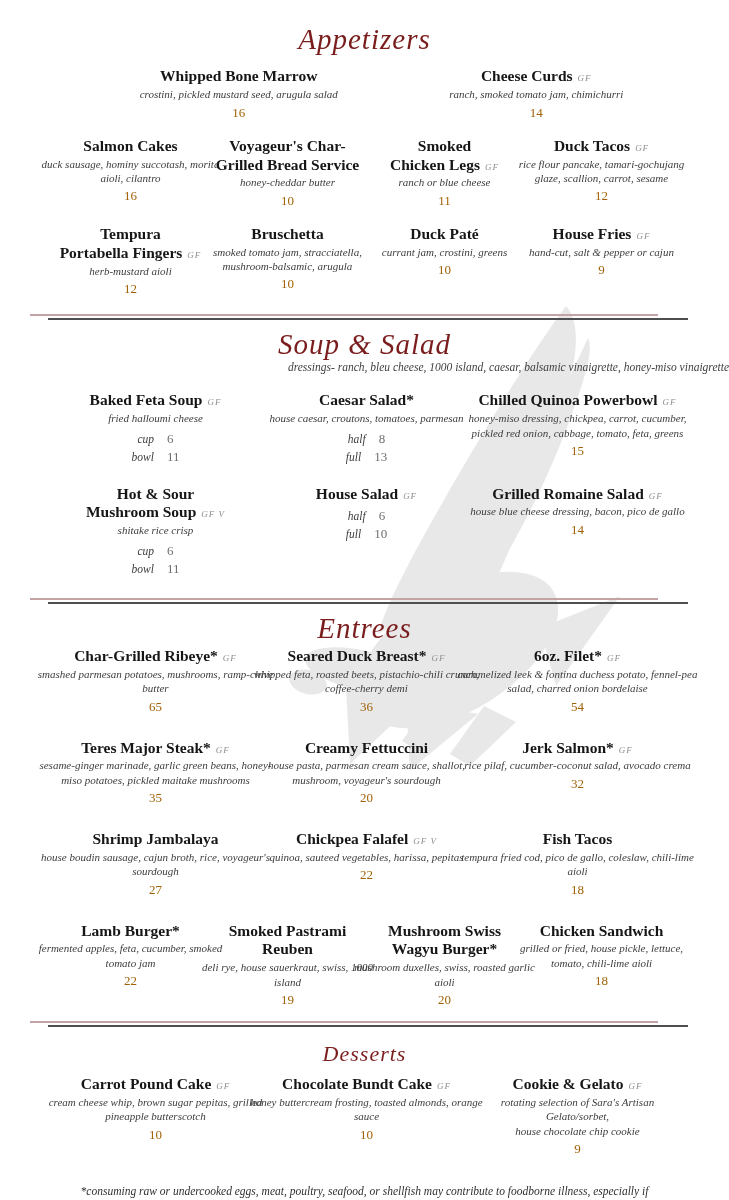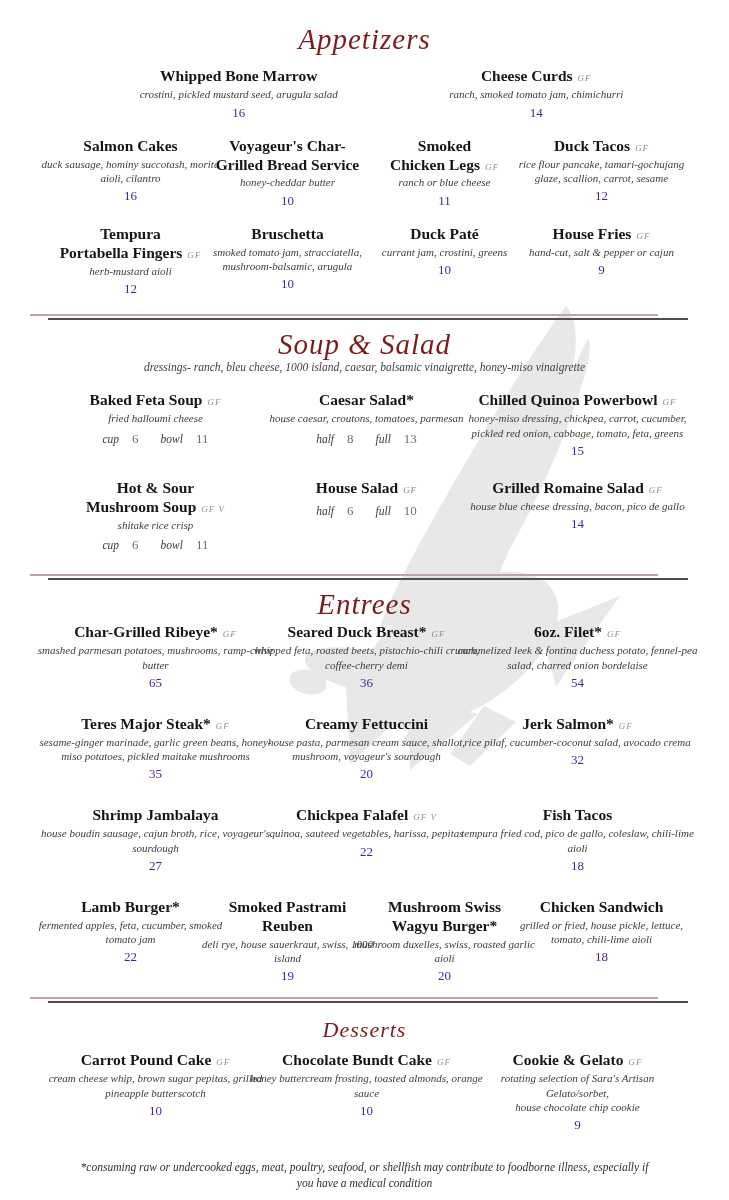--- a/index.html
+++ b/index.html
@@ -31,21 +31,21 @@
   }
   .sec-appetizers .section-title { margin-top: 0; }
   .sec-desserts .section-title { font-size: 22px; margin-top: 14px; margin-bottom: 10px; }
   .sec-entrees .section-title { margin-bottom: 4px; }
   .sec-soup-salad .section-title { margin-bottom: 2px; text-align: center; }
 
   .section-note {
     font-style: italic;
     font-size: 11.5px;
     color: #3e3e3e;
-    text-align: center;
+    text-align: right;
     margin: 0 0 18px;
   }
 
   .row { display: grid; text-align: center; margin-bottom: 16px; }
   .cols-2 { grid-template-columns: 1fr 1fr; margin-left: 90px; margin-right: 44px; }
   .cols-3 { grid-template-columns: repeat(3, 1fr); margin-left: 50px; margin-right: 46px; margin-bottom: 20px; }
   .cols-4 { grid-template-columns: repeat(4, 1fr); margin-left: 52px; margin-right: 49px; }
   .sec-entrees .row { margin-bottom: 24px; }
   .sec-entrees .row:last-child { margin-bottom: 12px; }
 
@@ -67,22 +67,22 @@
   }
   .item-desc {
     font-style: italic;
     font-size: 11px;
     color: #3c3c3c;
     line-height: 1.3;
     white-space: pre-line;
     margin: 1px -20px 0;
   }
   .cols-2 .item-desc { margin-left: 0; margin-right: 0; text-align: center; }
-  .item-price { font-size: 13px; color: #4c1d95; margin-top: 3px; }
-  .price-options { margin-top: 3px; display: flex; justify-content: center; }
+  .item-price { font-size: 13px; color: #a16207; margin-top: 3px; }
+  .price-options { margin-top: 3px; display: flex; justify-content: center; flex-direction: column; }
   .opt { margin: 0 11px; }
   .opt-label { font-style: italic; font-size: 11.5px; color: #3c3c3c; margin-right: 13px; }
   .opt-value { font-size: 13px; color: #6f6f6f; }
 
   .divider { position: relative; height: 8px; margin: 8px 0 6px; }
   .divider .line-light {
     position: absolute; left: 30px; top: 1px;
     width: 628px; height: 2px; background: #c3a4a4;
   }
   .divider .line-dark {

